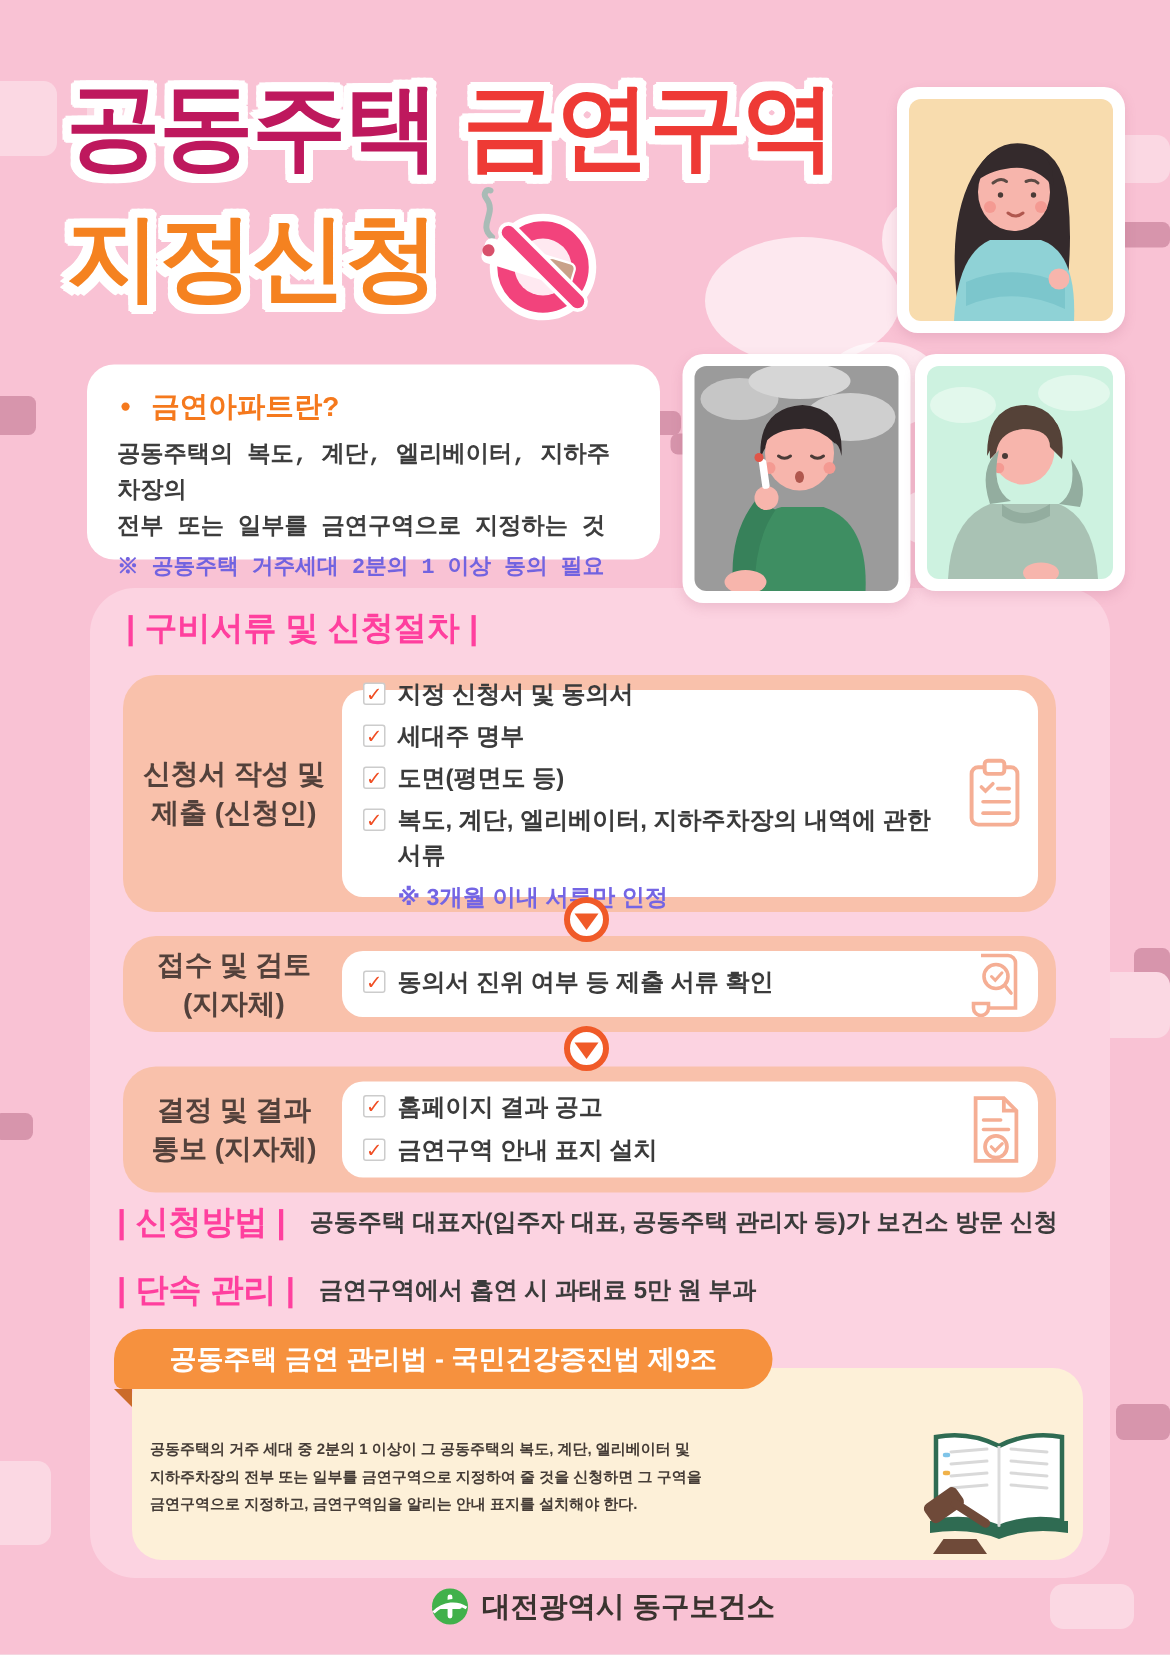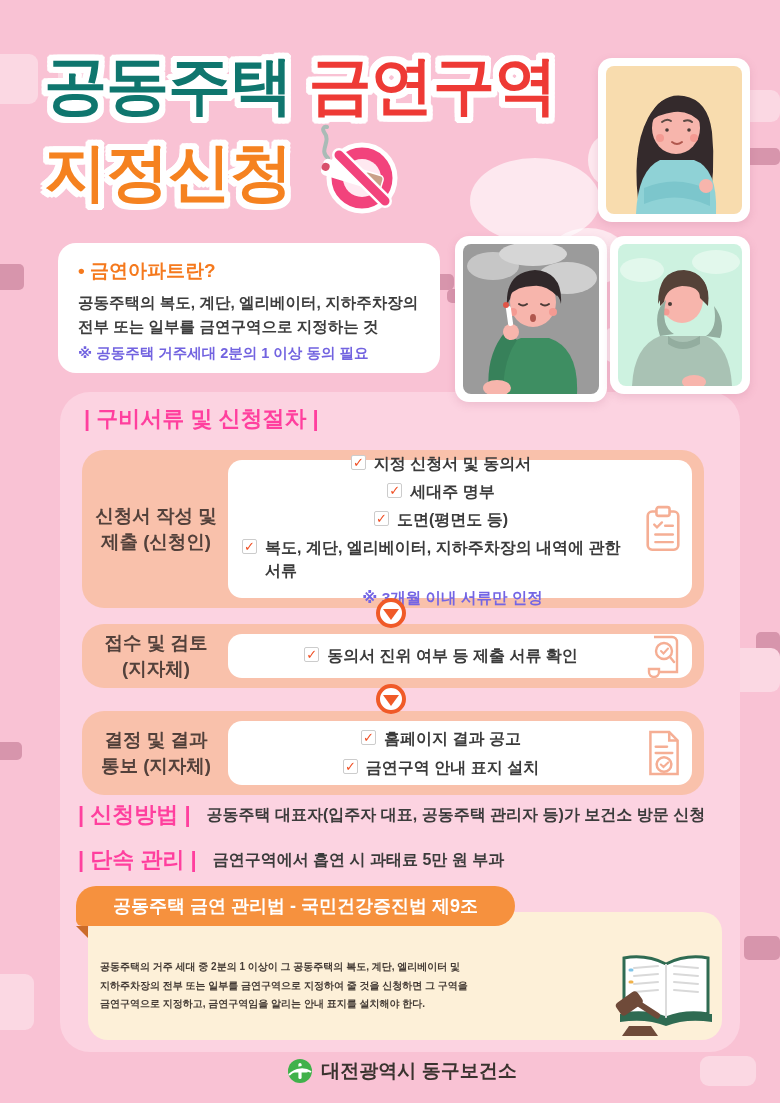--- a/index.html
+++ b/index.html
@@ -12,46 +12,46 @@
   .deco.mauve { background:#d795ac; border-radius:5px; }
   .deco.lite  { background:#fbd8e3; border-radius:9px; }
   .smoke { position:absolute; z-index:1; background:rgba(255,255,255,.62); border-radius:50%; }
 
   
   .title-line { position:absolute; z-index:3; font-size:63px; font-weight:900; letter-spacing:-1px; line-height:1;
     text-shadow:-5px -5px 0 #fff,5px -5px 0 #fff,-5px 5px 0 #fff,5px 5px 0 #fff,
                 -6px 0 0 #fff,6px 0 0 #fff,0 -6px 0 #fff,0 6px 0 #fff,
                 -4px -6px 0 #fff,4px 6px 0 #fff,-6px 4px 0 #fff,6px -4px 0 #fff,
                  4px -6px 0 #fff,-4px 6px 0 #fff,6px 4px 0 #fff,-6px -4px 0 #fff; }
-  .t-brown { color:#0f766e; } .t-red { color:#ee3a35; } .t-orange { color:#f58220; }
+  .t-brown { color:#be185d; } .t-red { color:#ee3a35; } .t-orange { color:#f58220; }
   .nosmoke { position:absolute; left:298px; top:124px; z-index:3; }
 
   
   .frame { position:absolute; z-index:3; background:#fff; border-radius:14px; padding:8px;
            box-shadow:0 3px 8px rgba(170,90,120,.18); }
   .frame .pic { width:100%; height:100%; border-radius:8px; overflow:hidden; }
 
   
   .intro { position:absolute; left:58px; top:243px; width:382px; height:130px; z-index:2;
-           background:#fff; border-radius:18px; padding:15px 20px 0 20px; }
+           background:#fff; border-radius:18px; padding:15px 20px 0 20px;font-family:Liberation Mono, monospace; }
   .intro-h { color:#f5791d; font-size:19px; font-weight:900; margin-bottom:7px; }
   .intro-b { color:#3d3d3d; font-size:15.5px; font-weight:600; line-height:1.55; white-space:pre-line; }
   .intro-n { color:#7263e0; font-size:14.5px; font-weight:800; margin-top:5px; }
 
   
   .panel { position:absolute; left:60px; top:392px; width:680px; height:660px; z-index:1;
            background:#fcd3e1; border-radius:30px; }
   .proc-h { position:absolute; left:84px; top:404px; z-index:2; color:#ff3f9e; font-size:22px; font-weight:700; }
 
   .step { position:absolute; z-index:2; left:82px; width:622px; background:#f9c1ab; border-radius:22px; }
   .step-label { position:absolute; left:0; top:0; bottom:0; width:148px; display:flex; align-items:center;
                 justify-content:center; text-align:center; color:#53413b; font-size:18.5px; font-weight:800;
                 line-height:1.4; white-space:pre-line; }
   .step-white { position:absolute; left:146px; top:10px; bottom:10px; right:12px; background:#fff;
-                border-radius:14px; padding:8px 52px 8px 14px; display:flex; flex-direction:column; justify-content:center;align-items:center; }
+                border-radius:14px; padding:8px 52px 8px 14px; display:flex; flex-direction:column; justify-content:center; }
   .chk-row { display:flex; align-items:flex-start; gap:8px; margin:2.5px 0; }
   .chk { flex:0 0 auto; width:15px; height:15px; margin-top:3px; border:1.5px solid #ccc; border-radius:2px;
          background:#fff; display:flex; align-items:center; justify-content:center;
          color:#f04e23; font-size:13px; font-weight:900; line-height:1; }
   .chk::after { content:"✓"; }
   .chk-t { color:#3b3b3b; font-size:16px; font-weight:600; line-height:1.45; }
   .chk-note { margin:3px 0 0 23px; color:#7465e4; font-size:15.5px; font-weight:800; }
   .step-icon { position:absolute; right:10px; top:50%; transform:translateY(-50%); }
 
   .arrow { position:absolute; z-index:4; left:376px; width:30px; height:30px; background:#fff;

